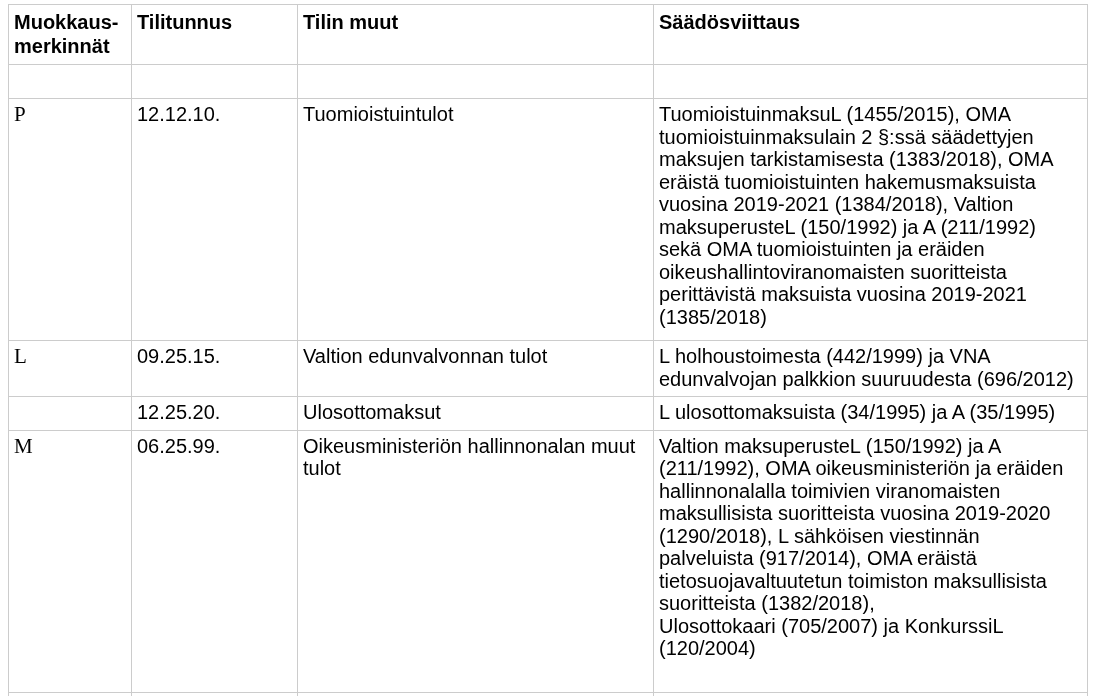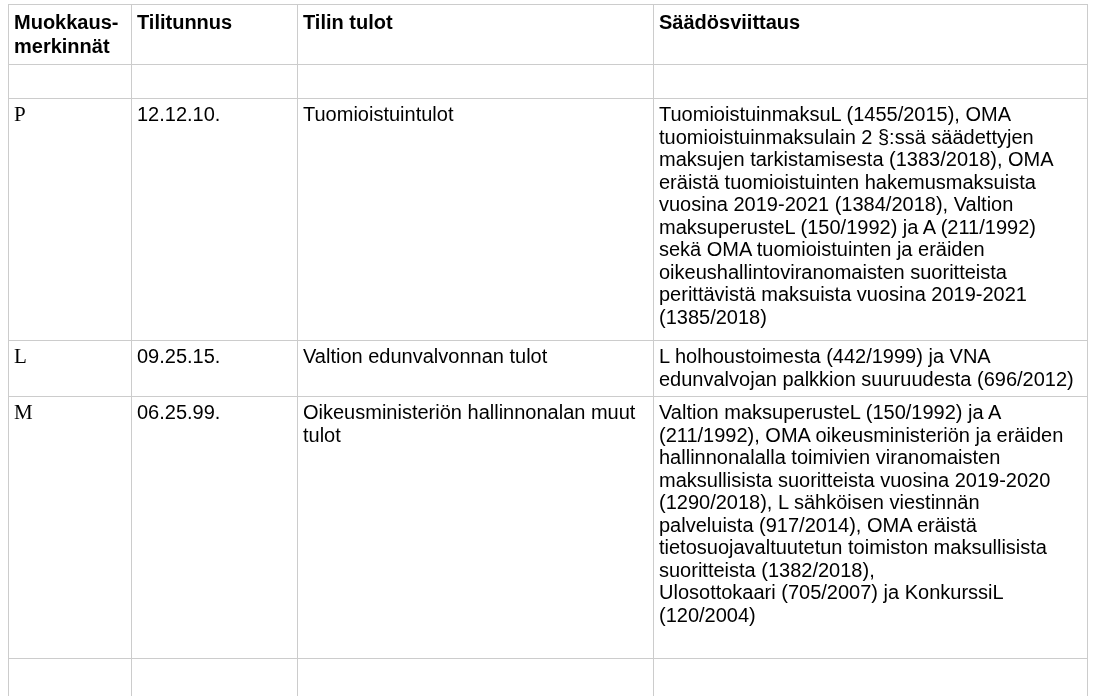--- a/index.html
+++ b/index.html
@@ -55,21 +55,21 @@
   <colgroup>
     <col style="width:123px">
     <col style="width:166px">
     <col style="width:356px">
     <col style="width:434px">
   </colgroup>
   <thead>
     <tr class="r-header">
       <th>Muokkaus-merkinnät</th>
       <th>Tilitunnus</th>
-      <th>Tilin tulot</th>
+      <th>Tilin muut</th>
       <th>Säädösviittaus</th>
     </tr>
   </thead>
   <tbody>
     <tr class="r-spacer">
       <td class="c-mk"></td>
       <td></td>
       <td></td>
       <td></td>
     </tr>
@@ -88,20 +88,26 @@
 perittävistä maksuista vuosina 2019-2021
 (1385/2018)</td>
     </tr>
     <tr class="r-l">
       <td class="c-mk">L</td>
       <td>09.25.15.</td>
       <td>Valtion edunvalvonnan tulot</td>
       <td>L holhoustoimesta (442/1999) ja VNA
 edunvalvojan palkkion suuruudesta (696/2012)</td>
     </tr>
+    <tr class="r-u">
+      <td class="c-mk"></td>
+      <td>12.25.20.</td>
+      <td>Ulosottomaksut</td>
+      <td>L ulosottomaksuista (34/1995) ja A (35/1995)</td>
+    </tr>
     <tr class="r-m">
       <td class="c-mk">M</td>
       <td>06.25.99.</td>
       <td>Oikeusministeriön hallinnonalan muut tulot</td>
       <td>Valtion maksuperusteL (150/1992) ja A
 (211/1992), OMA oikeusministeriön ja eräiden
 hallinnonalalla toimivien viranomaisten
 maksullisista suoritteista vuosina 2019-2020
 (1290/2018), L sähköisen viestinnän
 palveluista (917/2014), OMA eräistä

